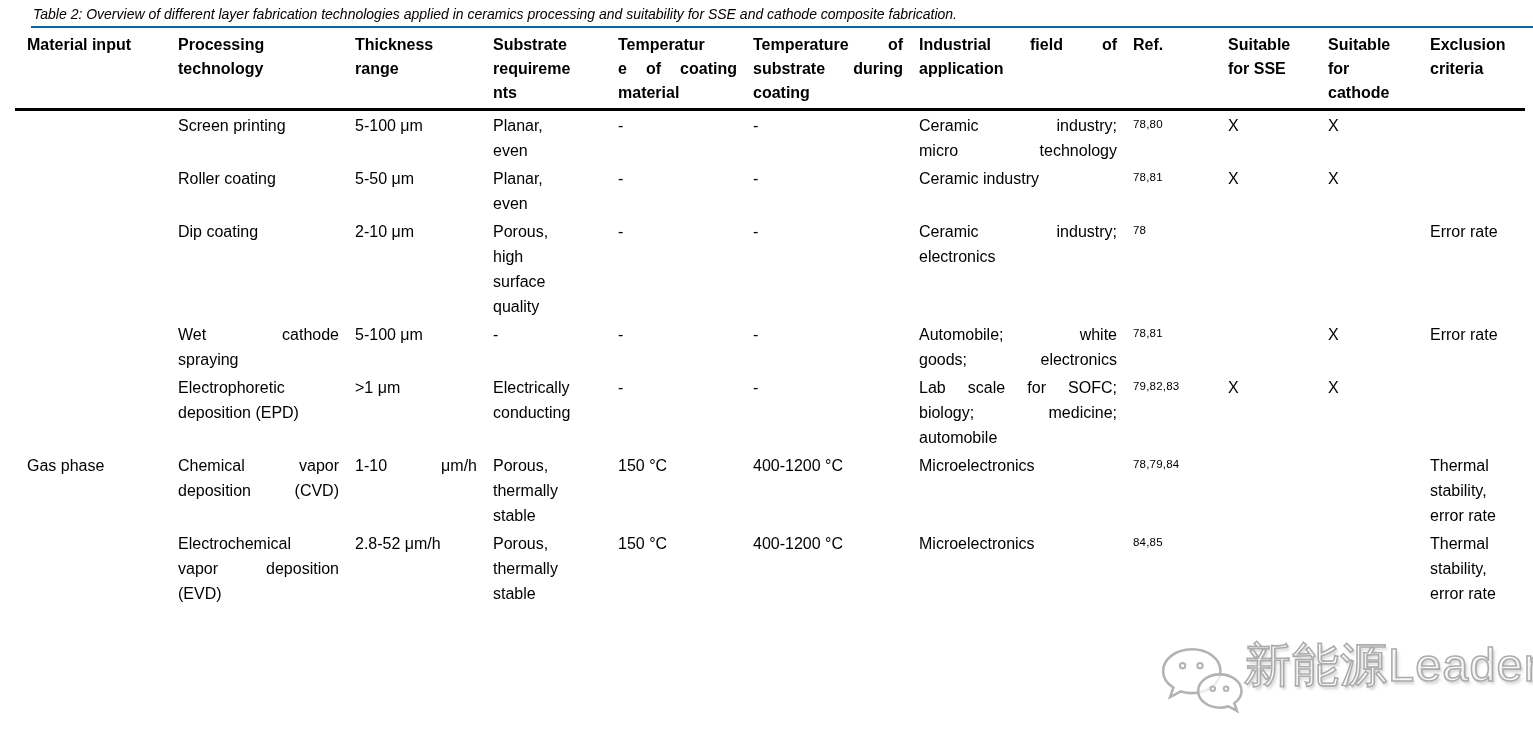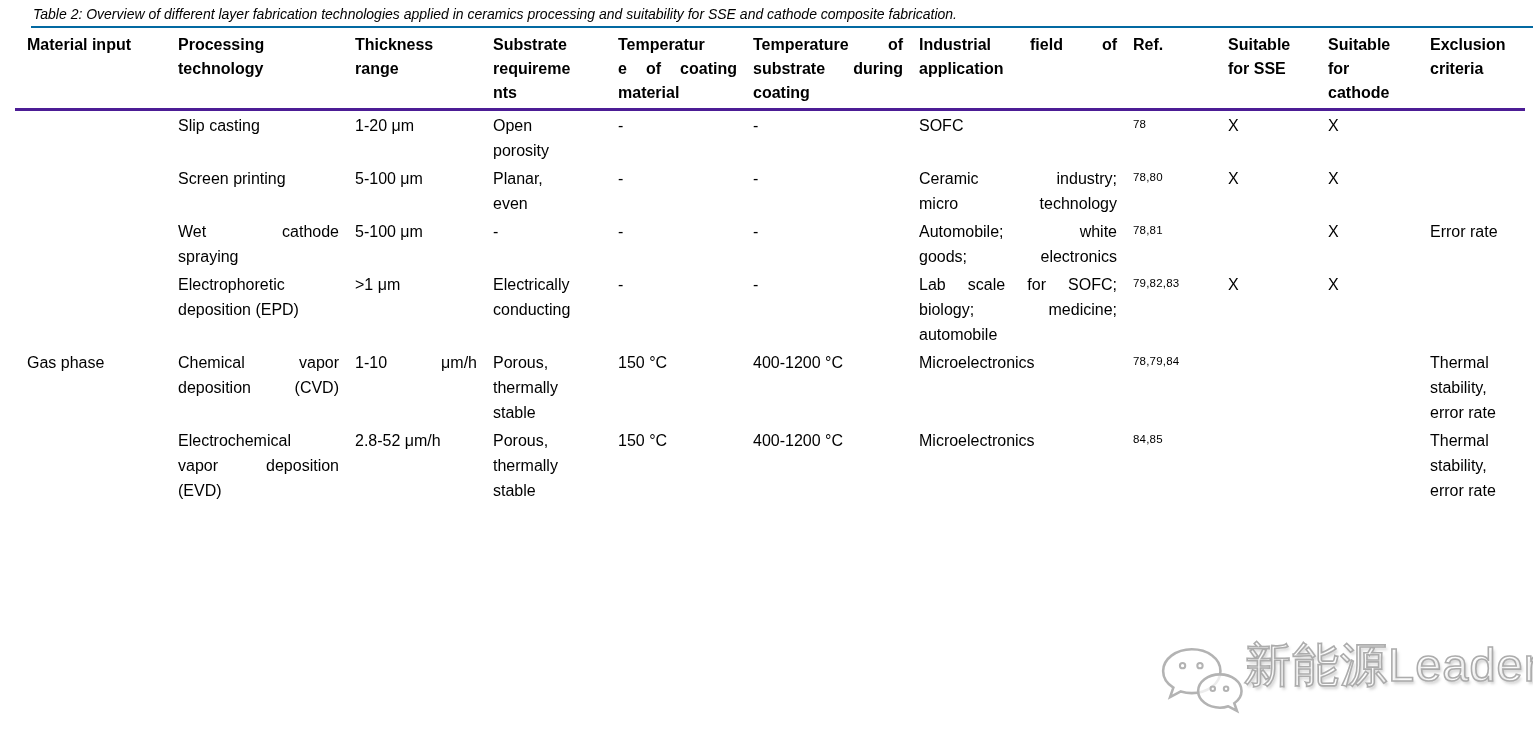--- a/index.html
+++ b/index.html
@@ -30,21 +30,21 @@
     width: 1510px;
   }
   thead th {
     text-align: left;
     font-weight: bold;
     vertical-align: top;
     font-size: 16px;
     line-height: 24px;
     padding: 5px 16px 3px 0;
     white-space: pre-line;
-    border-bottom: 3px solid #4c1d95;
+    border-bottom: 3px solid #000000;
     overflow: hidden;
   }
   tbody td {
     vertical-align: top;
     font-size: 16px;
     line-height: 25px;
     padding: 2px 16px 1px 0;
     white-space: pre-line;
     overflow: hidden;
   }
@@ -127,46 +127,63 @@
           <th>Suitable
 for
 cathode</th>
           <th>Exclusion
 criteria</th>
         </tr>
       </thead>
     <tbody>
         <tr>
           <td></td>
-          <td>Slip casting</td>
-          <td>1-20 μm</td>
-          <td>Open
-porosity</td>
-          <td>-</td>
-          <td>-</td>
-          <td>SOFC</td>
-          <td class="ref">78</td>
-          <td>X</td>
-          <td>X</td>
-          <td></td>
-        </tr>
-        <tr>
-          <td></td>
           <td>Screen printing</td>
           <td>5-100 μm</td>
           <td>Planar,
 even</td>
           <td>-</td>
           <td>-</td>
           <td class="jl">Ceramic industry;
 micro technology</td>
           <td class="ref">78,80</td>
           <td>X</td>
           <td>X</td>
           <td></td>
+        </tr>
+        <tr>
+          <td></td>
+          <td>Roller coating</td>
+          <td>5-50 μm</td>
+          <td>Planar,
+even</td>
+          <td>-</td>
+          <td>-</td>
+          <td>Ceramic industry</td>
+          <td class="ref">78,81</td>
+          <td>X</td>
+          <td>X</td>
+          <td></td>
+        </tr>
+        <tr>
+          <td></td>
+          <td>Dip coating</td>
+          <td>2-10 μm</td>
+          <td>Porous,
+high
+surface
+quality</td>
+          <td>-</td>
+          <td>-</td>
+          <td class="jl">Ceramic industry;
+electronics</td>
+          <td class="ref">78</td>
+          <td></td>
+          <td></td>
+          <td>Error rate</td>
         </tr>
         <tr>
           <td></td>
           <td class="jl">Wet cathode
 spraying</td>
           <td>5-100 μm</td>
           <td>-</td>
           <td>-</td>
           <td>-</td>
           <td class="jl">Automobile; white

